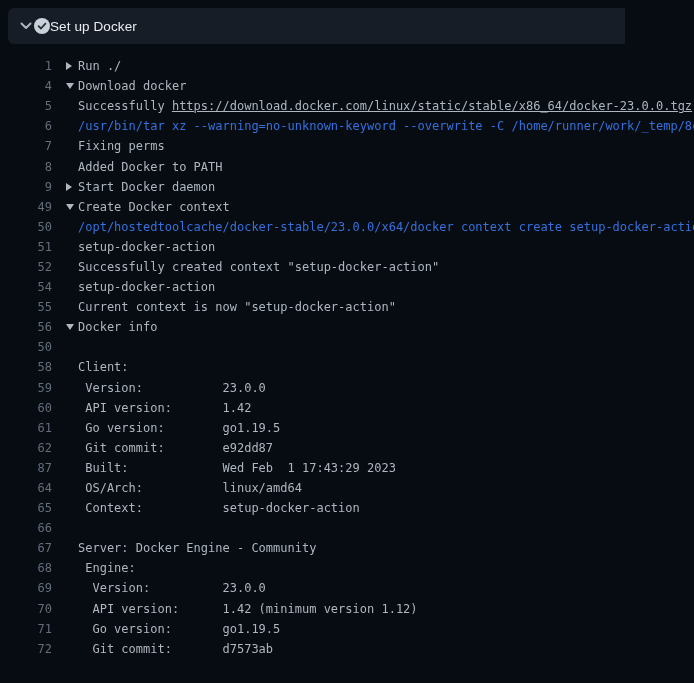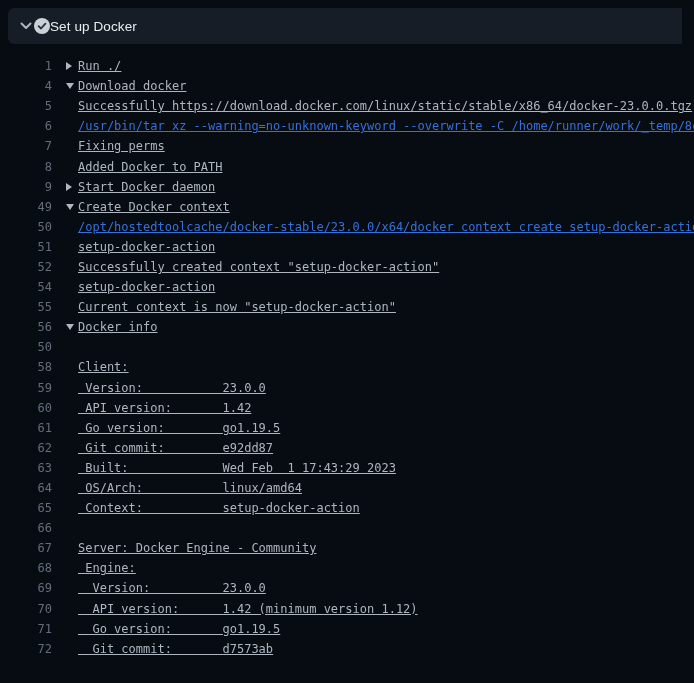--- a/index.html
+++ b/index.html
@@ -13,21 +13,21 @@
     --status-check:#272c35;
   }
   *{margin:0;padding:0;box-sizing:border-box;}
   html,body{width:694px;height:683px;overflow:hidden;}
   body{
     background:var(--page-bg);
     font-family:"Liberation Sans","DejaVu Sans",sans-serif;
     position:relative;
   }
   .step-header{
-    position:absolute;top:8px;left:8px;width:674px;height:36px;
+    position:absolute;top:8px;left:8px;width:617px;height:36px;
     background:var(--header-bg);
     border-radius:6px 0 0 6px;
     display:flex;align-items:center;
     padding:0 10px;
     cursor:pointer;
   }
   .chev-btn{display:flex;align-items:center;justify-content:center;width:16px;height:16px;background:none;border:none;cursor:pointer;}
   .status-icon{width:16px;height:16px;flex:none;}
   .step-title{
     color:var(--title);font-size:13.5px;font-weight:500;letter-spacing:.1px;
@@ -45,21 +45,21 @@
   }
   .row.grp{cursor:pointer;}
   .ln{
     flex:none;width:52px;text-align:right;
     color:var(--line-number);cursor:pointer;
   }
   .caret-col{flex:none;width:26px;display:flex;align-items:center;}
   .caret-col .tri-r, .caret-col .tri-d{margin-left:14px;}
   .tri-r{width:0;height:0;border-left:6px solid var(--text);border-top:4px solid transparent;border-bottom:4px solid transparent;}
   .tri-d{width:0;height:0;border-top:6px solid var(--text);border-left:4px solid transparent;border-right:4px solid transparent;}
-  .txt{color:var(--text);white-space:pre;flex:none;text-decoration:underline;}
+  .txt{color:var(--text);white-space:pre;flex:none;}
   .txt.cmd{color:var(--command-blue);}
   .lnk{text-decoration:underline;cursor:pointer;color:var(--text);}
 </style>
 </head>
 <body>
 
 <div class="step-header">
   <span class="chev-btn">
     <svg width="12" height="8" viewBox="0 0 12 8">
       <path d="M1.5 1.5 L6 6 L10.5 1.5" fill="none" stroke="#aeb6bf" stroke-width="2" stroke-linecap="round" stroke-linejoin="round"></path>
@@ -88,21 +88,21 @@
     <div class="row"><span class="ln">52</span><span class="caret-col"></span><span class="txt">Successfully created context "setup-docker-action"</span></div>
     <div class="row"><span class="ln">54</span><span class="caret-col"></span><span class="txt">setup-docker-action</span></div>
     <div class="row"><span class="ln">55</span><span class="caret-col"></span><span class="txt">Current context is now "setup-docker-action"</span></div>
     <div class="row grp"><span class="ln">56</span><span class="caret-col"><span class="tri-d"></span></span><span class="txt">Docker info</span></div>
     <div class="row"><span class="ln">50</span><span class="caret-col"></span></div>
     <div class="row"><span class="ln">58</span><span class="caret-col"></span><span class="txt">Client:</span></div>
     <div class="row"><span class="ln">59</span><span class="caret-col"></span><span class="txt"> Version:           23.0.0</span></div>
     <div class="row"><span class="ln">60</span><span class="caret-col"></span><span class="txt"> API version:       1.42</span></div>
     <div class="row"><span class="ln">61</span><span class="caret-col"></span><span class="txt"> Go version:        go1.19.5</span></div>
     <div class="row"><span class="ln">62</span><span class="caret-col"></span><span class="txt"> Git commit:        e92dd87</span></div>
-    <div class="row"><span class="ln">63</span><span class="caret-col"></span><span class="txt"> Built:             Wed Feb  1 17:43:29 2023</span></div>
+    <div class="row"><span class="ln">87</span><span class="caret-col"></span><span class="txt"> Built:             Wed Feb  1 17:43:29 2023</span></div>
     <div class="row"><span class="ln">64</span><span class="caret-col"></span><span class="txt"> OS/Arch:           linux/amd64</span></div>
     <div class="row"><span class="ln">65</span><span class="caret-col"></span><span class="txt"> Context:           setup-docker-action</span></div>
     <div class="row"><span class="ln">66</span><span class="caret-col"></span><span class="txt"></span></div>
     <div class="row"><span class="ln">67</span><span class="caret-col"></span><span class="txt">Server: Docker Engine - Community</span></div>
     <div class="row"><span class="ln">68</span><span class="caret-col"></span><span class="txt"> Engine:</span></div>
     <div class="row"><span class="ln">69</span><span class="caret-col"></span><span class="txt">  Version:          23.0.0</span></div>
     <div class="row"><span class="ln">70</span><span class="caret-col"></span><span class="txt">  API version:      1.42 (minimum version 1.12)</span></div>
     <div class="row"><span class="ln">71</span><span class="caret-col"></span><span class="txt">  Go version:       go1.19.5</span></div>
     <div class="row"><span class="ln">72</span><span class="caret-col"></span><span class="txt">  Git commit:       d7573ab</span></div>
   </div>

